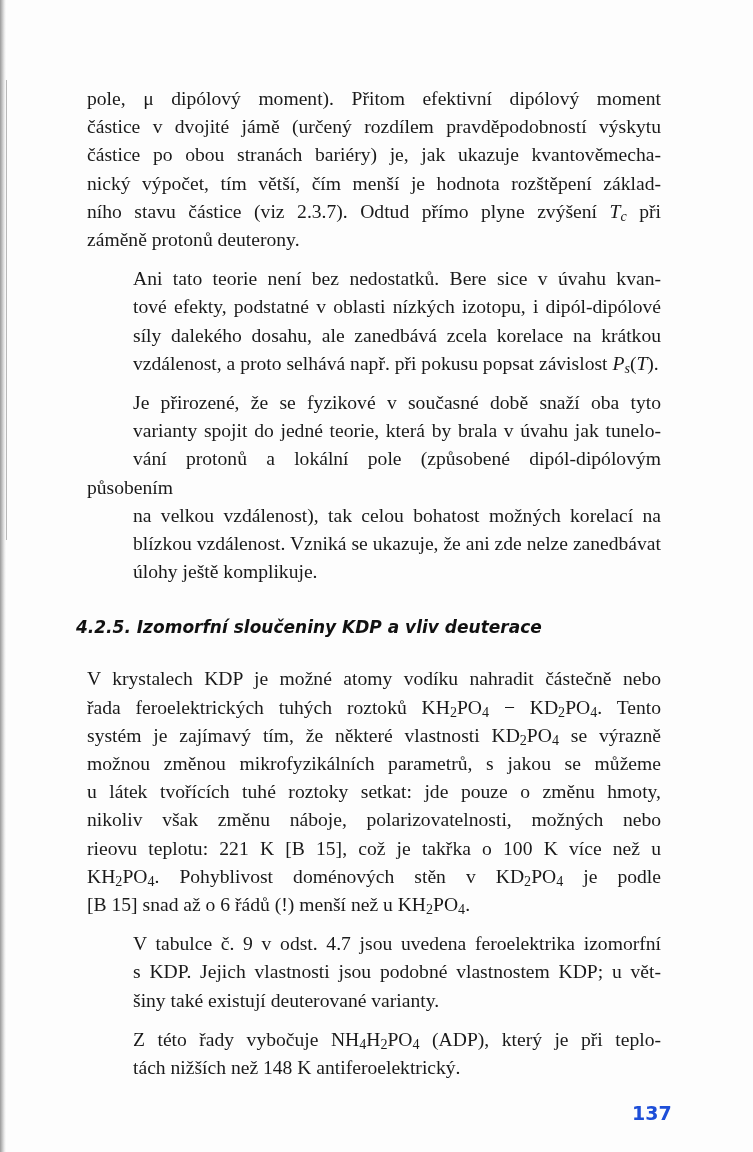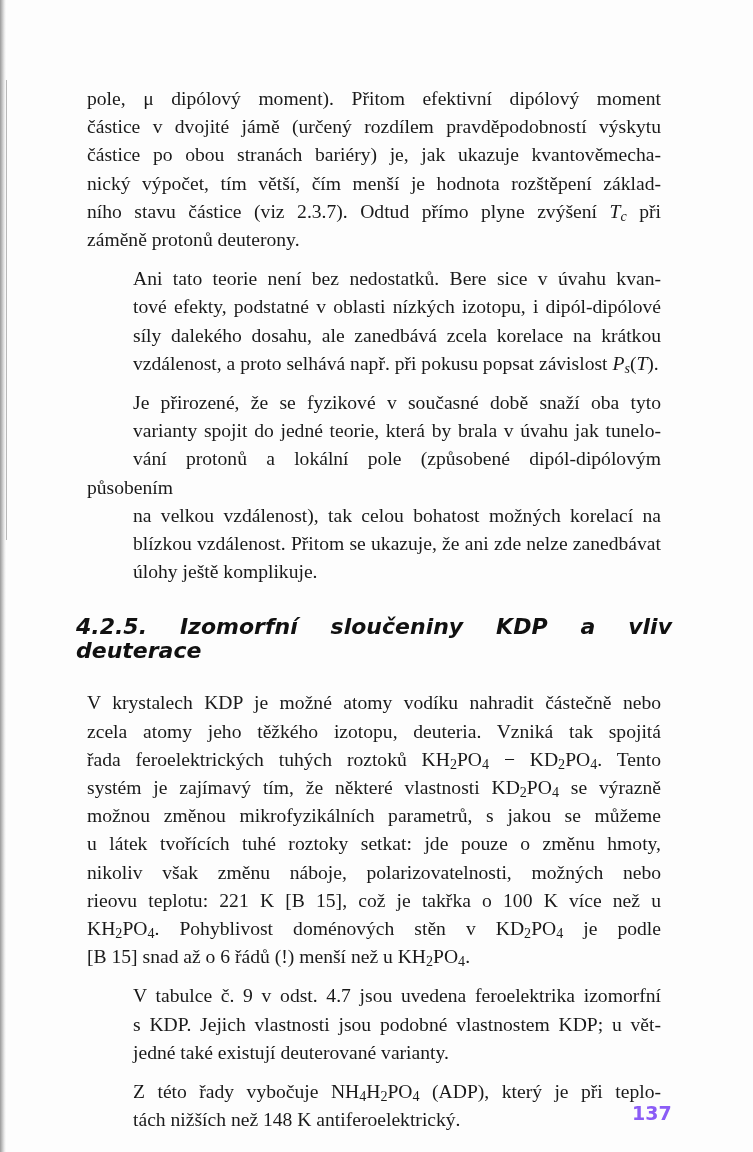--- a/index.html
+++ b/index.html
@@ -22,29 +22,29 @@
     font-size: 19.6px; line-height: 28.2px; color: #1a1a1a;
     text-align: justify;
   }
   .text p { margin: 11px; text-align: justify; text-align-last: left; }
   .text p.indent { text-indent: 46px; }
   .line { display: block; text-align: justify; text-align-last: justify; }
   .line.last { text-align-last: left; }
   .heading {
     margin: 29px 0 26px 0;
     font-family: "DejaVu Sans", "Liberation Sans", sans-serif;
-    font-size: 22px; font-weight: bold; font-style: italic; color: #111;
+    font-size: 17px; font-weight: bold; font-style: italic; color: #111;
     line-height: 24px;
   }
   sub { font-size: 0.72em; vertical-align: -0.22em; line-height: 0; }
   i { font-style: italic; }
   .page-number {
     position: absolute; left: 632px; top: 1102px;
     font-family: "DejaVu Sans", "Liberation Sans", sans-serif;
-    font-size: 19px; font-weight: bold; color: #8b5cf6;
+    font-size: 19px; font-weight: bold; color: #1d4ed8;
   }
 </style>
 </head>
 <body>
 
 <div class="page">
   <div class="gutter-shadow"></div>
   <div class="gutter-line"></div>
 
   <div class="text">
@@ -61,42 +61,41 @@
           <span class="line">Ani tato teorie není bez nedostatků. Bere sice v úvahu kvan-</span>
           <span class="line">tové efekty, podstatné v oblasti nízkých izotopu, i dipól-dipólové</span>
           <span class="line">síly dalekého dosahu, ale zanedbává zcela korelace na krátkou</span>
           <span class="line last">vzdálenost, a proto selhává např. při pokusu popsat závislost <i>P</i><sub><i>s</i></sub>(<i>T</i>).</span>
         </p>
         <p class="indent">
           <span class="line">Je přirozené, že se fyzikové v současné době snaží oba tyto</span>
           <span class="line">varianty spojit do jedné teorie, která by brala v úvahu jak tunelo-</span>
           <span class="line">vání protonů a lokální pole (způsobené dipól-dipólovým působením</span>
           <span class="line">na velkou vzdálenost), tak celou bohatost možných korelací na</span>
-          <span class="line">blízkou vzdálenost. Přitom se ukazuje, že ani zde nelze zanedbávat</span>
+          <span class="line">blízkou vzdálenost. Vzniká se ukazuje, že ani zde nelze zanedbávat</span>
           <span class="line last">úlohy ještě komplikuje.</span>
         </p>
       </div>
     <div class="heading">4.2.5. Izomorfní sloučeniny KDP a vliv deuterace</div>
     <div id="section-paragraphs">
         <p>
           <span class="line">V krystalech KDP je možné atomy vodíku nahradit částečně nebo</span>
-          <span class="line">zcela atomy jeho těžkého izotopu, deuteria. Vzniká tak spojitá</span>
           <span class="line">řada feroelektrických tuhých roztoků KH<sub>2</sub>PO<sub>4</sub> − KD<sub>2</sub>PO<sub>4</sub>. Tento</span>
           <span class="line">systém je zajímavý tím, že některé vlastnosti KD<sub>2</sub>PO<sub>4</sub> se výrazně</span>
           <span class="line">možnou změnou mikrofyzikálních parametrů, s jakou se můžeme</span>
           <span class="line">u látek tvořících tuhé roztoky setkat: jde pouze o změnu hmoty,</span>
           <span class="line">nikoliv však změnu náboje, polarizovatelnosti, možných nebo</span>
           <span class="line">rieovu teplotu: 221 K [B 15], což je takřka o 100 K více než u</span>
           <span class="line">KH<sub>2</sub>PO<sub>4</sub>. Pohyblivost doménových stěn v KD<sub>2</sub>PO<sub>4</sub> je podle</span>
           <span class="line last">[B 15] snad až o 6 řádů (!) menší než u KH<sub>2</sub>PO<sub>4</sub>.</span>
         </p>
         <p class="indent">
           <span class="line">V tabulce č. 9 v odst. 4.7 jsou uvedena feroelektrika izomorfní</span>
           <span class="line">s KDP. Jejich vlastnosti jsou podobné vlastnostem KDP; u vět-</span>
-          <span class="line last">jedné také existují deuterované varianty.</span>
+          <span class="line last">šiny také existují deuterované varianty.</span>
         </p>
         <p class="indent">
           <span class="line">Z této řady vybočuje NH<sub>4</sub>H<sub>2</sub>PO<sub>4</sub> (ADP), který je při teplo-</span>
           <span class="line last">tách nižších než 148 K antiferoelektrický.</span>
         </p>
       </div>
   </div>
 
   <div class="page-number">137</div>
 </div>

